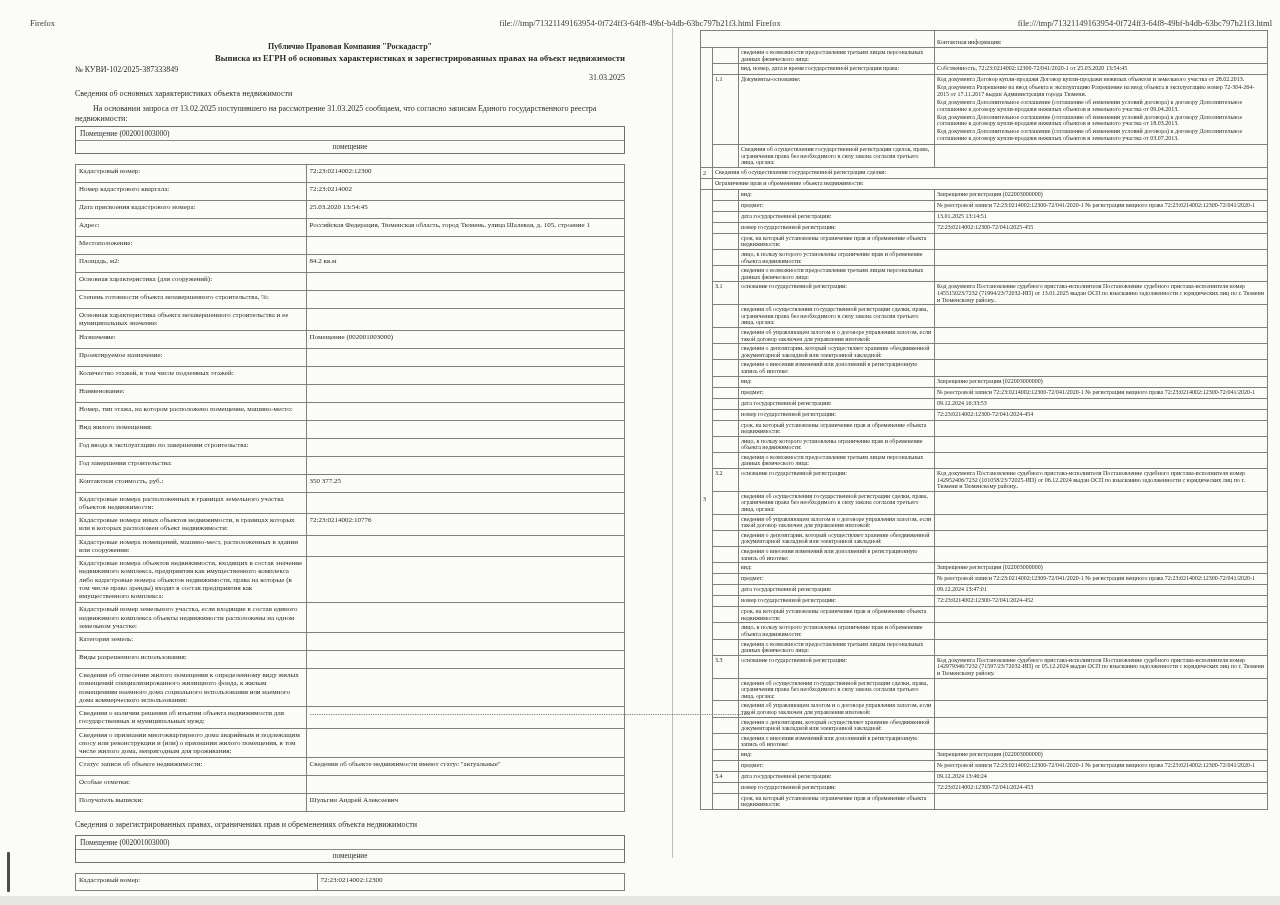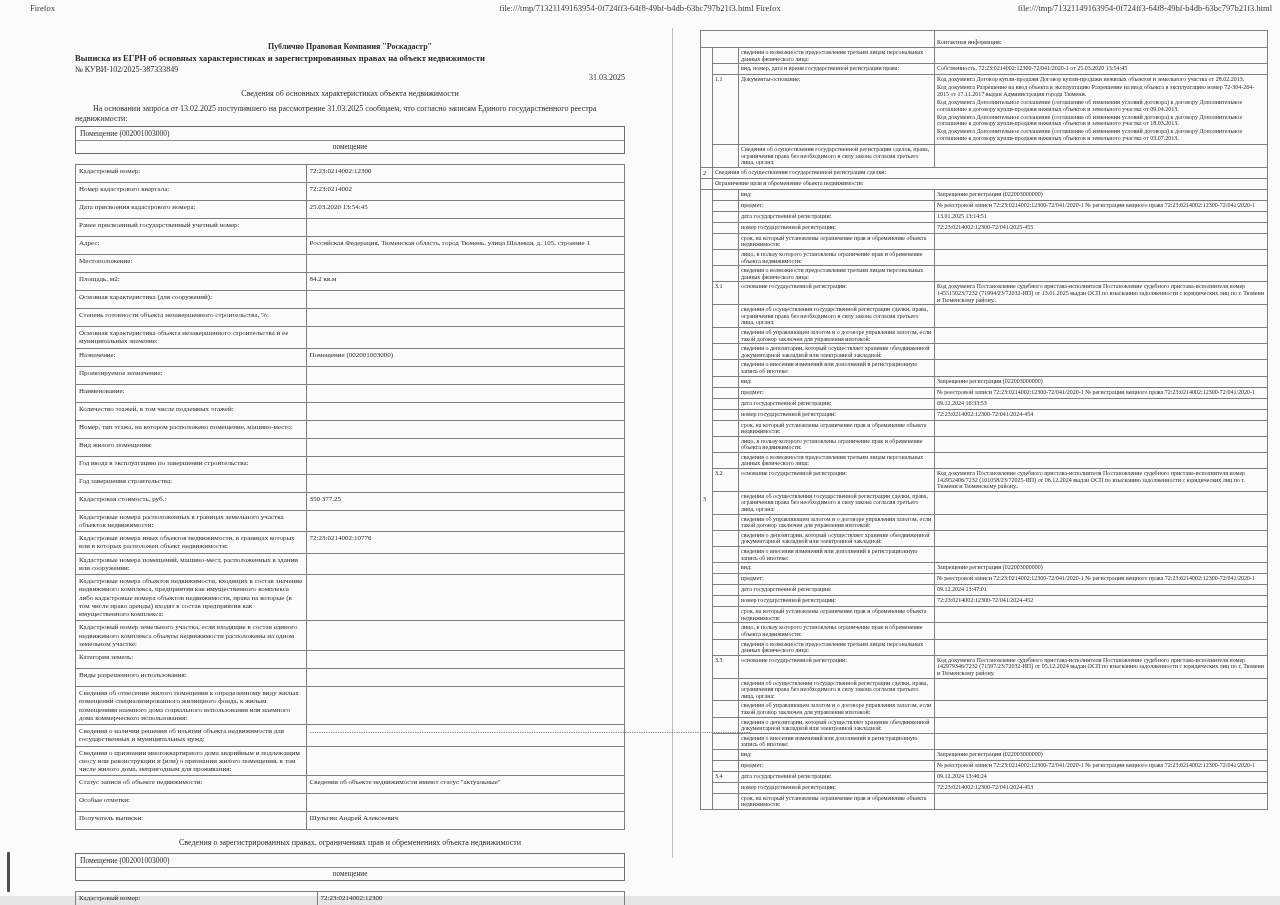--- a/index.html
+++ b/index.html
@@ -3,38 +3,38 @@
 <meta charset="utf-8">
 <style>
   html,body{margin:0;padding:0;}
   body{
     width:1280px;height:905px;position:relative;overflow:hidden;
     background:#fbfbfa;color:#2e2c29;
     font-family:"Liberation Serif","DejaVu Serif",serif;
     -webkit-font-smoothing:antialiased;
   }
   
-  .print-header{position:absolute;top:3px;left:0;width:100%;height:16px;font-size:8.5px;color:#3c3a37;}
+  .print-header{position:absolute;top:18px;left:0;width:100%;height:16px;font-size:8.5px;color:#3c3a37;}
   .ph-left{position:absolute;left:30px;top:0;}
   .ph-center{position:absolute;left:50%;transform:translateX(-50%);top:0;white-space:nowrap;}
   .ph-right{position:absolute;right:8px;top:0;white-space:nowrap;}
 
   
   .page1{position:absolute;left:75px;top:42px;width:550px;}
   .page2{position:absolute;left:700px;top:30px;width:568px;}
   .page-sep{position:absolute;left:672px;top:28px;width:1px;height:830px;background:#bdbdba;}
   .artifact{position:absolute;left:7px;top:852px;width:3px;height:40px;background:#4e4c49;border-radius:1px;}
   .bottom-strip{position:absolute;left:0;bottom:0;width:100%;height:9px;background:#e6e6e4;}
 
   
   .p1-org{text-align:center;font-weight:bold;font-size:8px;}
-  .p1-title{text-align:left;font-weight:bold;font-size:8.6px;margin-top:2px;}
+  .p1-title{text-align:right;font-weight:bold;font-size:8.6px;margin-top:2px;}
   .p1-num{font-size:8px;margin-top:2px;}
   .p1-date{text-align:right;font-size:8px;margin-top:-1px;}
-  .p1-sec{text-align:center;font-size:8px;margin:7px 0 6px 0;}
+  .p1-sec{text-align:left;font-size:8px;margin:7px 0 6px 0;}
   .p1-intro{font-size:8px;text-indent:18px;line-height:1.25;margin-bottom:2px;}
 
   .obj-box{border:1px solid #6f6f6d;margin-bottom:10px;}
   .obj-box .row1{border-bottom:1px solid #8a8a88;padding:2px 4px;font-size:7.5px;}
   .obj-box .row2{text-align:center;padding:2px 4px;font-size:7.2px;}
 
   table{border-collapse:collapse;width:100%;table-layout:fixed;}
   table,td{border:1px solid #807f7c;}
   td{vertical-align:top;}
 
@@ -90,24 +90,20 @@
         </tr>
         <tr>
           <td class="lbl">Номер кадастрового квартала:</td>
           <td class="val">72:23:0214002</td>
         </tr>
         <tr>
           <td class="lbl">Дата присвоения кадастрового номера:</td>
           <td class="val">25.03.2020 13:54:45</td>
         </tr>
         <tr>
-          <td class="lbl">Ранее присвоенный государственный учетный номер:</td>
-          <td class="val"></td>
-        </tr>
-        <tr>
           <td class="lbl">Адрес:</td>
           <td class="val">Российская Федерация, Тюменская область, город Тюмень, улица Шалевая, д. 105, строение 1</td>
         </tr>
         <tr>
           <td class="lbl">Местоположение:</td>
           <td class="val"></td>
         </tr>
         <tr>
           <td class="lbl">Площадь, м2:</td>
           <td class="val">84.2 кв.м</td>
@@ -126,45 +122,45 @@
         </tr>
         <tr>
           <td class="lbl">Назначение:</td>
           <td class="val">Помещение (002001003000)</td>
         </tr>
         <tr>
           <td class="lbl">Проектируемое назначение:</td>
           <td class="val"></td>
         </tr>
         <tr>
+          <td class="lbl">Количество этажей, в том числе подземных этажей:</td>
+          <td class="val"></td>
+        </tr>
+        <tr>
           <td class="lbl">Наименование:</td>
           <td class="val"></td>
         </tr>
         <tr>
-          <td class="lbl">Количество этажей, в том числе подземных этажей:</td>
-          <td class="val"></td>
-        </tr>
-        <tr>
           <td class="lbl">Номер, тип этажа, на котором расположено помещение, машино-место:</td>
           <td class="val"></td>
         </tr>
         <tr>
           <td class="lbl">Вид жилого помещения:</td>
           <td class="val"></td>
         </tr>
         <tr>
           <td class="lbl">Год ввода в эксплуатацию по завершении строительства:</td>
           <td class="val"></td>
         </tr>
         <tr>
           <td class="lbl">Год завершения строительства:</td>
           <td class="val"></td>
         </tr>
         <tr>
-          <td class="lbl">Кадастровая стоимость, руб.:</td>
+          <td class="lbl">Контактная стоимость, руб.:</td>
           <td class="val">350 377.25</td>
         </tr>
         <tr>
           <td class="lbl">Кадастровые номера расположенных в границах земельного участка объектов недвижимости:</td>
           <td class="val"></td>
         </tr>
         <tr>
           <td class="lbl">Кадастровые номера иных объектов недвижимости, в границах которых или в которых расположен объект недвижимости:</td>
           <td class="val">72:23:0214002:10776</td>
         </tr>

